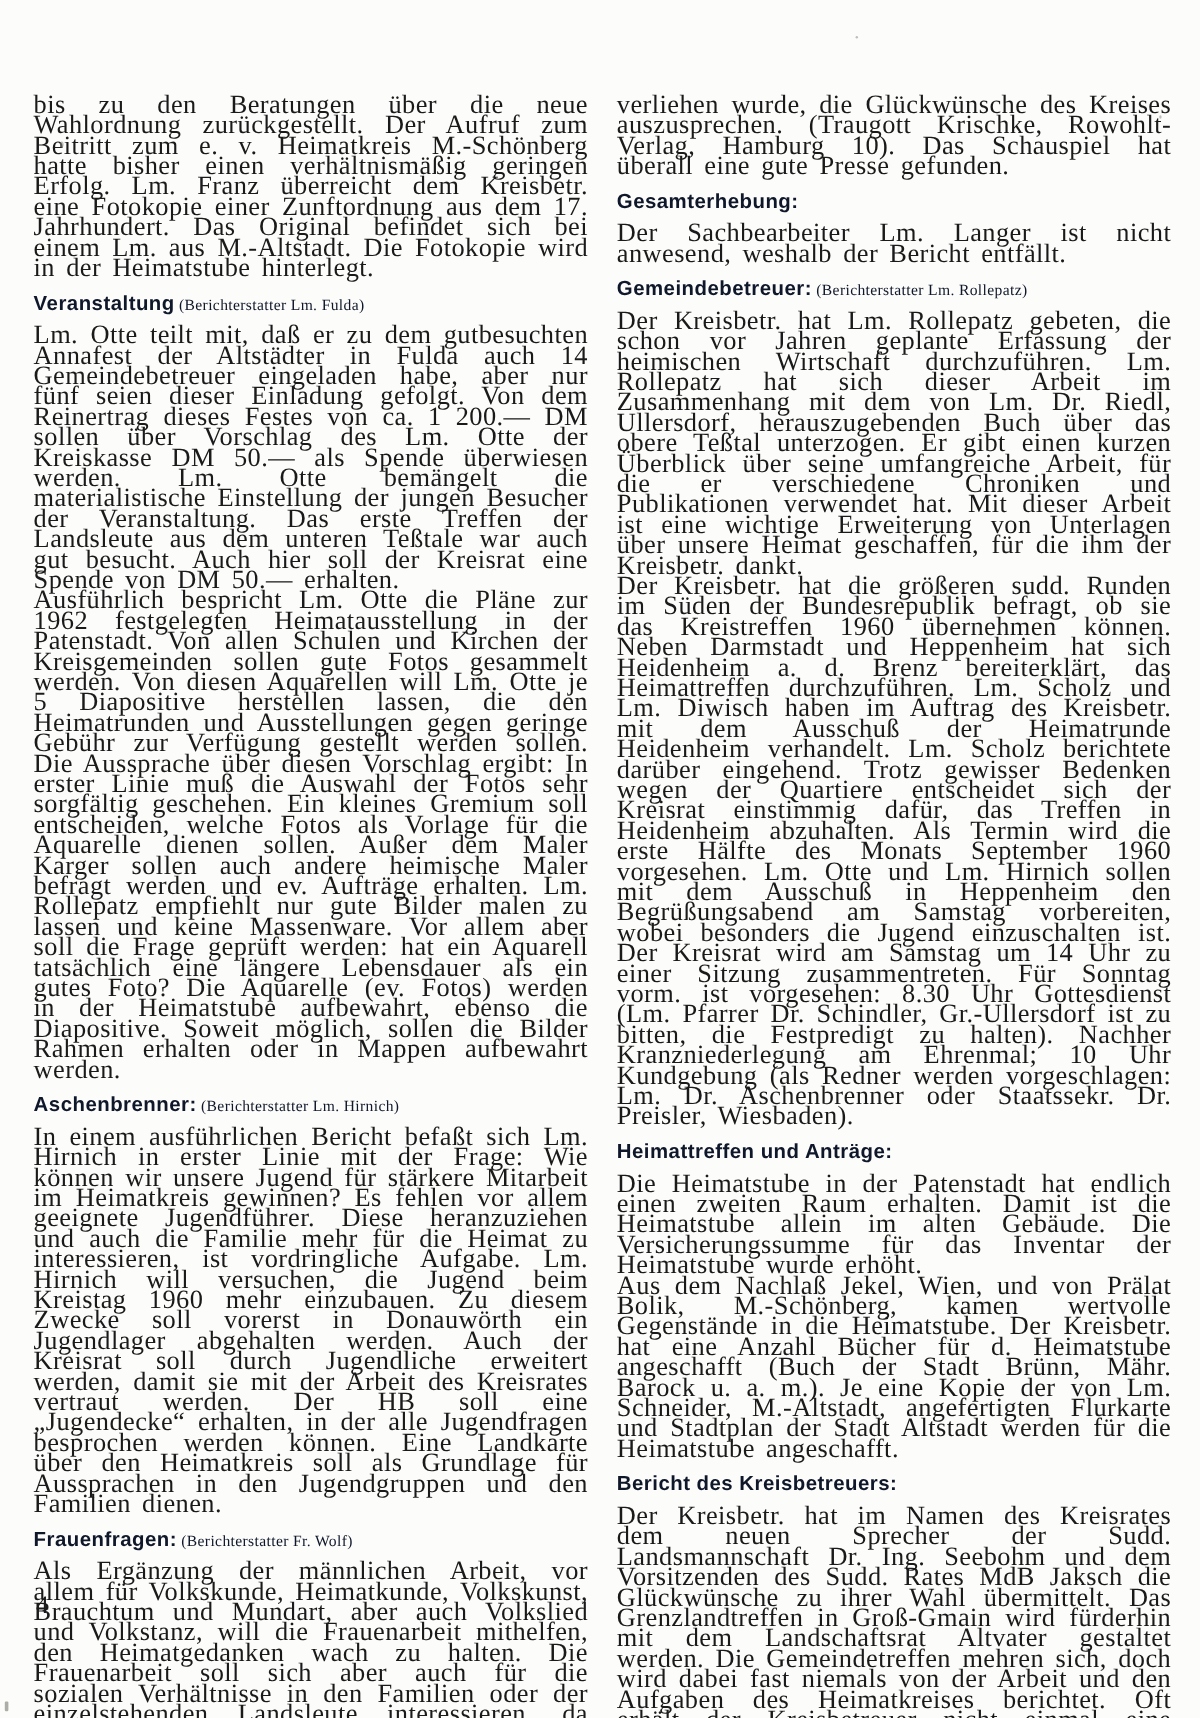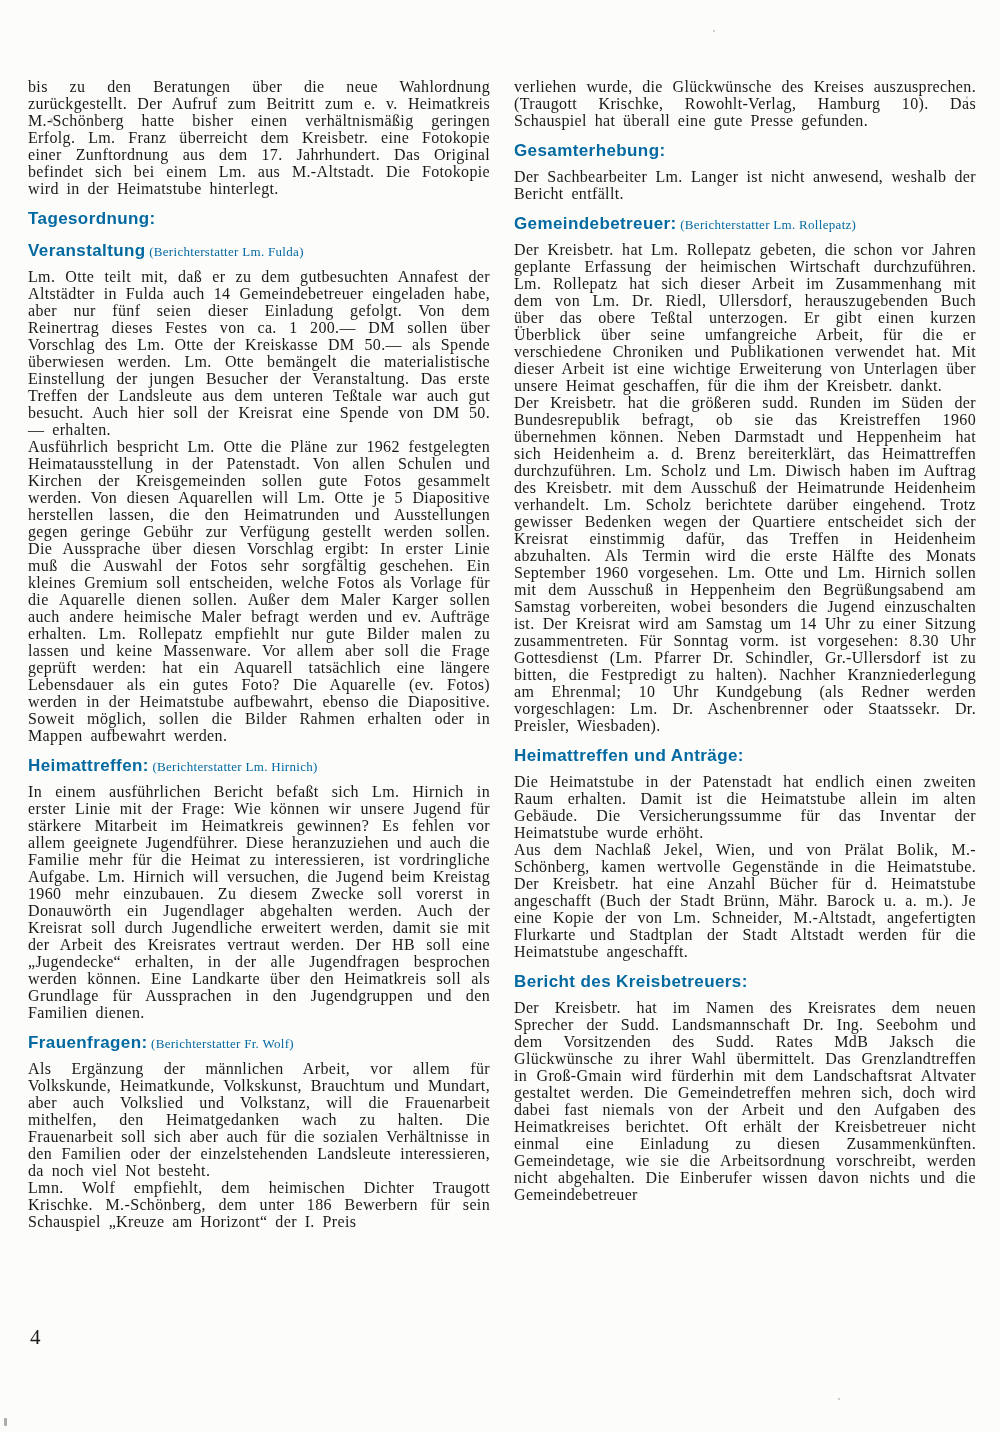--- a/index.html
+++ b/index.html
@@ -7,28 +7,28 @@
     width:1000px; height:1432px; position:relative; overflow:hidden;
     background:#fcfcfa; color:#1a1a1a;
     font-family:"Liberation Serif", serif;
   }
   .columns {
     position:absolute; top:78px; left:28px; width:948px;
     display:flex; gap:24px;
   }
   .col { width:462px; }
   p.body {
-    margin:0; font-size:16px; line-height:17px;
+    margin:0; font-size:22px; line-height:17px;
     text-align:justify; text-justify:inter-word;
     word-spacing:3.5px; letter-spacing:0.35px;
   }
   h3.head {
     margin:13px 0 7px 0; font-family:"Liberation Sans", sans-serif;
     font-weight:bold; font-size:17px; letter-spacing:0.4px; line-height:18px;
-    color:#0369a1;
+    color:#0f172a;
   }
   h3.head .hr {
     font-family:"Liberation Serif", serif; font-weight:normal;
     font-size:13px; letter-spacing:0.3px;
   }
   .page-number {
     position:absolute; left:30px; top:1326px;
     font-size:21px; line-height:22px; color:#1a1a1a;
   }
   .speck { position:absolute; background:#8a8a85; border-radius:50%; opacity:.55; }
@@ -38,25 +38,24 @@
   .s4 { left:4px;   top:1418px; width:3px; height:8px; opacity:.7; border-radius:1px; }
   .s5 { left:838px; top:1398px; width:2px; height:2px; }
 </style>
 </head>
 <body>
 
 <div class="columns">
 
   <div class="col">
     <p class="body">bis zu den Beratungen über die neue Wahlordnung zurückgestellt. Der Aufruf zum Beitritt zum e. v. Heimatkreis M.-Schönberg hatte bisher einen verhältnismäßig geringen Erfolg. Lm. Franz überreicht dem Kreisbetr. eine Fotokopie einer Zunftordnung aus dem 17. Jahrhundert. Das Original befindet sich bei einem Lm. aus M.-Altstadt. Die Fotokopie wird in der Heimatstube hinterlegt.</p>
-    <h3 class="head"><span class="hb">Tagesordnung:</span><span class="hr"></span></h3>
     <h3 class="head"><span class="hb">Veranstaltung</span><span class="hr"> (Berichterstatter Lm. Fulda)</span></h3>
     <p class="body">Lm. Otte teilt mit, daß er zu dem gutbesuchten Annafest der Altstädter in Fulda auch 14 Gemeindebetreuer eingeladen habe, aber nur fünf seien dieser Einladung gefolgt. Von dem Reinertrag dieses Festes von ca. 1 200.— DM sollen über Vorschlag des Lm. Otte der Kreiskasse DM 50.— als Spende überwiesen werden. Lm. Otte bemängelt die materialistische Einstellung der jungen Besucher der Veranstaltung. Das erste Treffen der Landsleute aus dem unteren Teßtale war auch gut besucht. Auch hier soll der Kreisrat eine Spende von DM 50.— erhalten.</p>
     <p class="body">Ausführlich bespricht Lm. Otte die Pläne zur 1962 festgelegten Heimatausstellung in der Patenstadt. Von allen Schulen und Kirchen der Kreisgemeinden sollen gute Fotos gesammelt werden. Von diesen Aquarellen will Lm. Otte je 5 Diapositive herstellen lassen, die den Heimatrunden und Ausstellungen gegen geringe Gebühr zur Verfügung gestellt werden sollen. Die Aussprache über diesen Vorschlag ergibt: In erster Linie muß die Auswahl der Fotos sehr sorgfältig geschehen. Ein kleines Gremium soll entscheiden, welche Fotos als Vorlage für die Aquarelle dienen sollen. Außer dem Maler Karger sollen auch andere heimische Maler befragt werden und ev. Aufträge erhalten. Lm. Rollepatz empfiehlt nur gute Bilder malen zu lassen und keine Massenware. Vor allem aber soll die Frage geprüft werden: hat ein Aquarell tatsächlich eine längere Lebensdauer als ein gutes Foto? Die Aquarelle (ev. Fotos) werden in der Heimatstube aufbewahrt, ebenso die Diapositive. Soweit möglich, sollen die Bilder Rahmen erhalten oder in Mappen aufbewahrt werden.</p>
-    <h3 class="head"><span class="hb">Heimattreffen:</span><span class="hr"> (Berichterstatter Lm. Hirnich)</span></h3>
+    <h3 class="head"><span class="hb">Aschenbrenner:</span><span class="hr"> (Berichterstatter Lm. Hirnich)</span></h3>
     <p class="body">In einem ausführlichen Bericht befaßt sich Lm. Hirnich in erster Linie mit der Frage: Wie können wir unsere Jugend für stärkere Mitarbeit im Heimatkreis gewinnen? Es fehlen vor allem geeignete Jugendführer. Diese heranzuziehen und auch die Familie mehr für die Heimat zu interessieren, ist vordringliche Aufgabe. Lm. Hirnich will versuchen, die Jugend beim Kreistag 1960 mehr einzubauen. Zu diesem Zwecke soll vorerst in Donauwörth ein Jugendlager abgehalten werden. Auch der Kreisrat soll durch Jugendliche erweitert werden, damit sie mit der Arbeit des Kreisrates vertraut werden. Der HB soll eine „Jugendecke“ erhalten, in der alle Jugendfragen besprochen werden können. Eine Landkarte über den Heimatkreis soll als Grundlage für Aussprachen in den Jugendgruppen und den Familien dienen.</p>
     <h3 class="head"><span class="hb">Frauenfragen:</span><span class="hr"> (Berichterstatter Fr. Wolf)</span></h3>
     <p class="body">Als Ergänzung der männlichen Arbeit, vor allem für Volkskunde, Heimatkunde, Volkskunst, Brauchtum und Mundart, aber auch Volkslied und Volkstanz, will die Frauenarbeit mithelfen, den Heimatgedanken wach zu halten. Die Frauenarbeit soll sich aber auch für die sozialen Verhältnisse in den Familien oder der einzelstehenden Landsleute interessieren, da noch viel Not besteht.</p>
     <p class="body">Lmn. Wolf empfiehlt, dem heimischen Dichter Traugott Krischke. M.-Schönberg, dem unter 186 Bewerbern für sein Schauspiel „Kreuze am Horizont“ der I. Preis</p>
   </div>
 
   <div class="col">
     <p class="body">verliehen wurde, die Glückwünsche des Kreises auszusprechen. (Traugott Krischke, Rowohlt-Verlag, Hamburg 10). Das Schauspiel hat überall eine gute Presse gefunden.</p>
     <h3 class="head"><span class="hb">Gesamterhebung:</span><span class="hr"></span></h3>
     <p class="body">Der Sachbearbeiter Lm. Langer ist nicht anwesend, weshalb der Bericht entfällt.</p>

